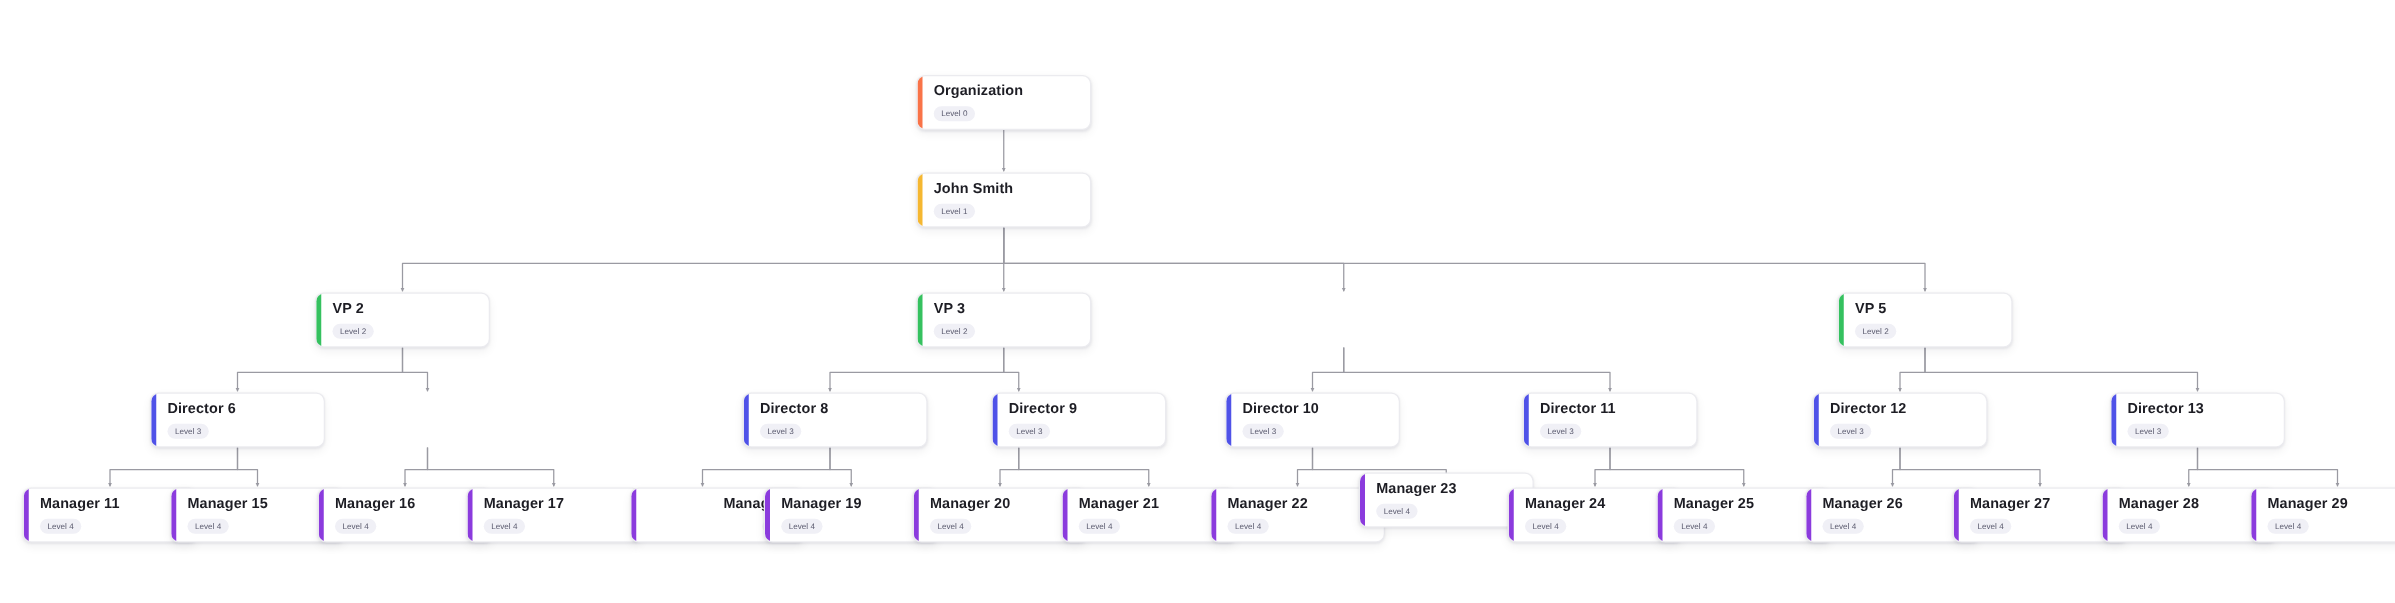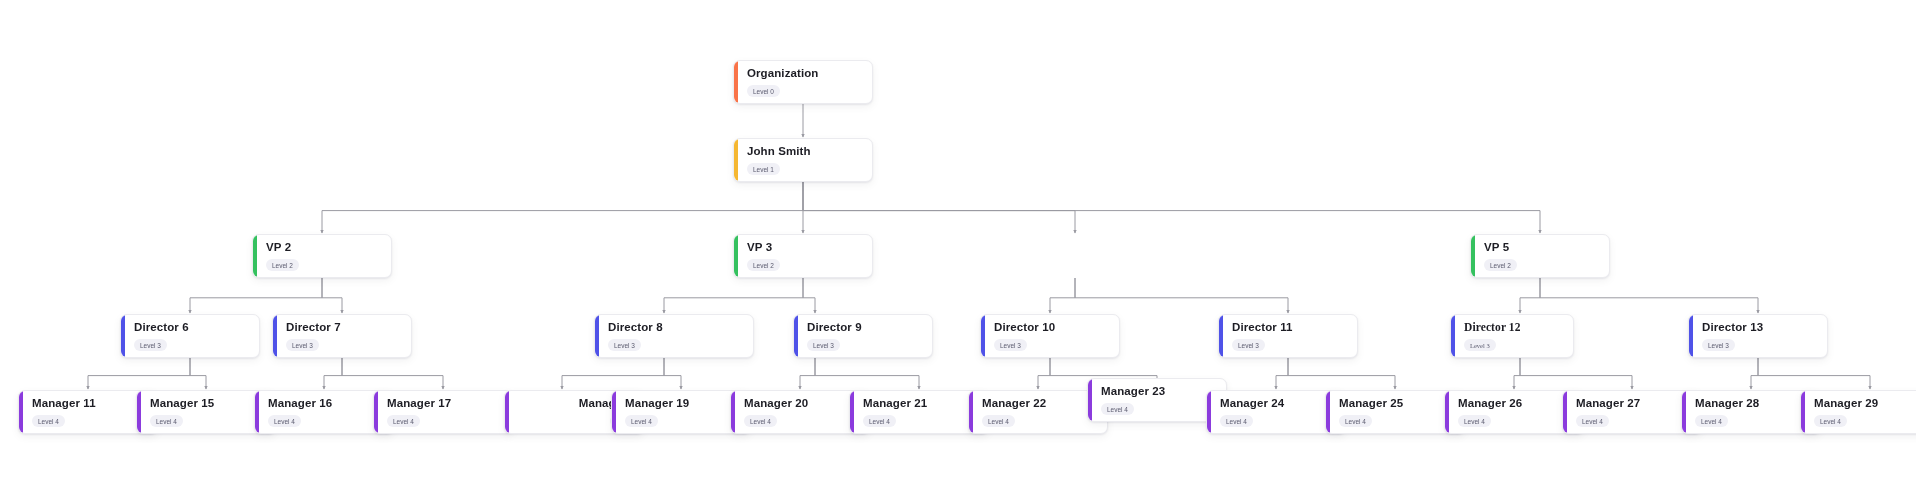--- a/index.html
+++ b/index.html
@@ -131,46 +131,41 @@
       <div class="node" style="left: 1470px; top: 234px; width: 140px; height: 44px;">
         <div class="accent" style="background: rgb(53, 193, 95);"></div>
         <div class="node-title">VP 5</div>
         <span class="node-badge">Level 2</span>
       </div>
       <div class="node" style="left: 120px; top: 314px; width: 140px; height: 44px;">
         <div class="accent" style="background: rgb(79, 82, 232);"></div>
         <div class="node-title">Director 6</div>
         <span class="node-badge">Level 3</span>
       </div>
-      <div class="node" style="left: 272px; top: 314px; width: 140px; height: 44px;">
-        <div class="accent" style="background: rgb(79, 82, 232);"></div>
-        <div class="node-title">Director 7</div>
-        <span class="node-badge">Level 3</span>
-      </div>
-      <div class="node" style="left: 594px; top: 314px; width: 160px; height: 44px;">
+      <div class="node" style="left: 594px; top: 314px; width: 148px; height: 44px;">
         <div class="accent" style="background: rgb(79, 82, 232);"></div>
         <div class="node-title">Director 8</div>
         <span class="node-badge">Level 3</span>
       </div>
       <div class="node" style="left: 745px; top: 314px; width: 140px; height: 44px; margin-left: 48px;">
         <div class="accent" style="background: rgb(79, 82, 232);"></div>
         <div class="node-title">Director 9</div>
         <span class="node-badge">Level 3</span>
       </div>
       <div class="node" style="left: 980px; top: 314px; width: 140px; height: 44px;">
         <div class="accent" style="background: rgb(79, 82, 232);"></div>
         <div class="node-title">Director 10</div>
         <span class="node-badge">Level 3</span>
       </div>
       <div class="node" style="left: 1218px; top: 314px; width: 140px; height: 44px;">
         <div class="accent" style="background: rgb(79, 82, 232);"></div>
         <div class="node-title">Director 11</div>
         <span class="node-badge">Level 3</span>
       </div>
-      <div class="node" style="left: 1450px; top: 314px; width: 124px; height: 44px; font-family: Liberation Serif, serif;">
+      <div class="node" style="left: 1450px; top: 314px; width: 140px; height: 44px;">
         <div class="accent" style="background: rgb(79, 82, 232);"></div>
         <div class="node-title">Director 12</div>
         <span class="node-badge">Level 3</span>
       </div>
       <div class="node" style="left: 1688px; top: 314px; width: 140px; height: 44px;">
         <div class="accent" style="background: rgb(79, 82, 232);"></div>
         <div class="node-title">Director 13</div>
         <span class="node-badge">Level 3</span>
       </div>
       <div class="node" style="left: 18px; top: 390px; width: 140px; height: 44px;">

